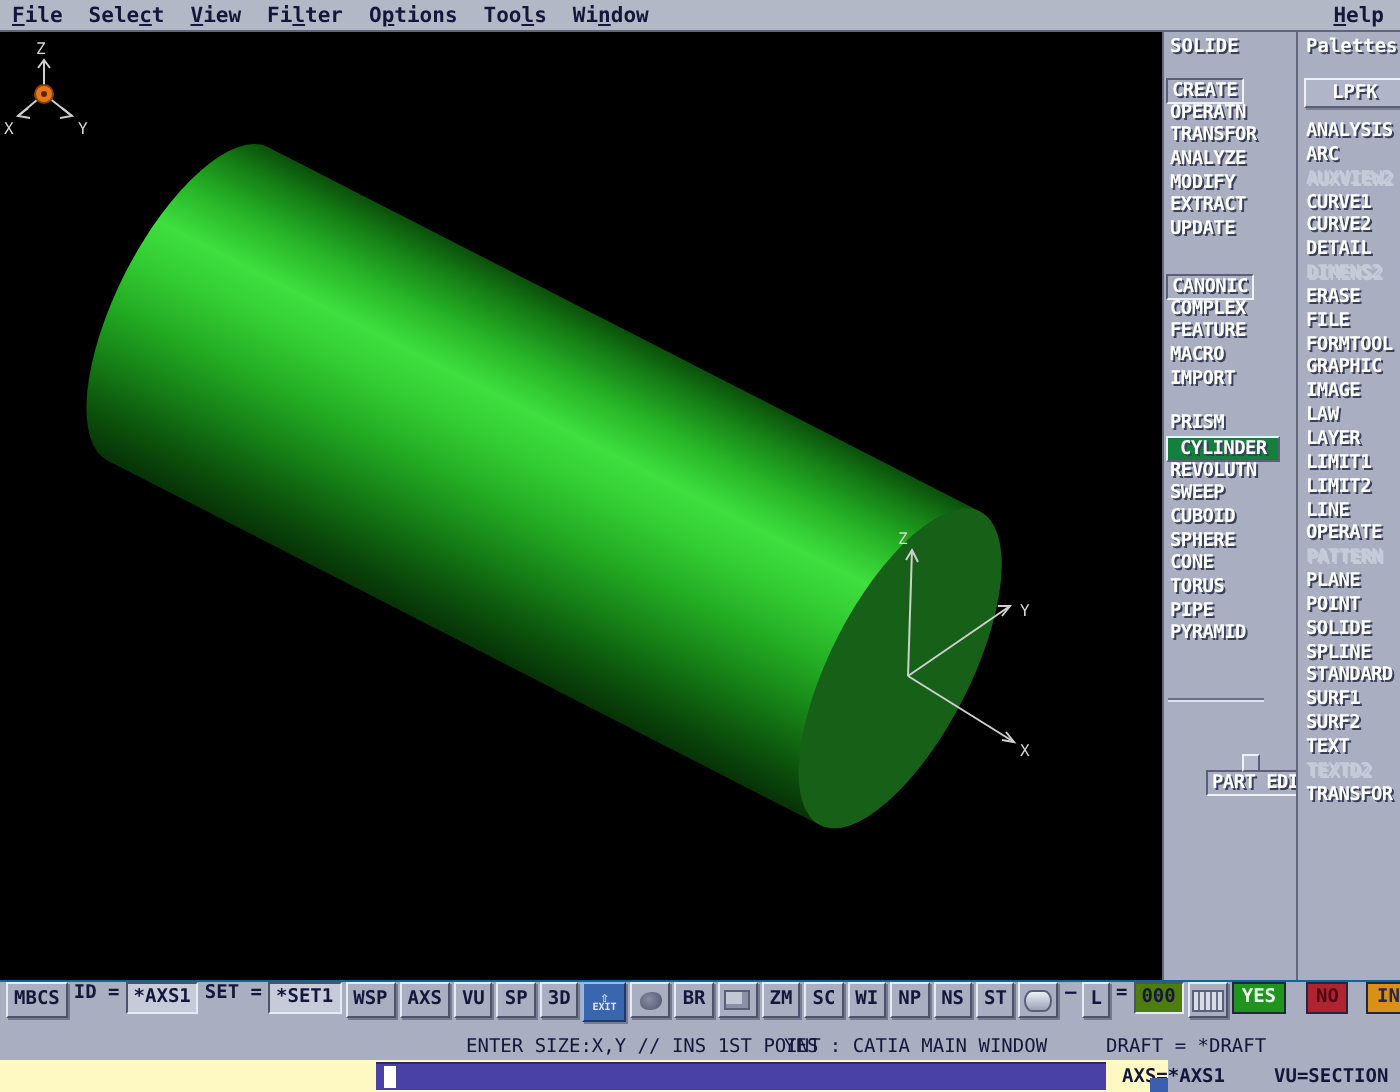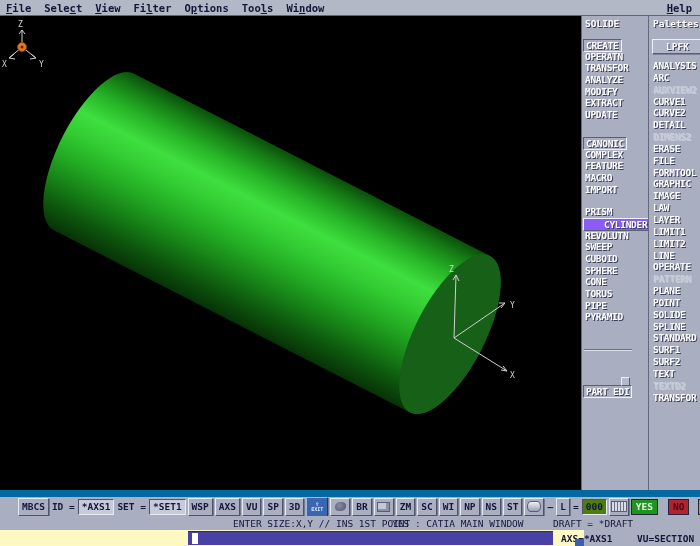--- a/index.html
+++ b/index.html
@@ -32,42 +32,42 @@
     height:11.7px;line-height:11.7px;white-space:pre;cursor:default;
     text-shadow:1px 1px 0 #3a4059;letter-spacing:-0.3px;
   }
   .pitem{height:11.85px;line-height:11.85px;}
   .disabled{color:#c6cbd9;text-shadow:1px 1px 0 rgba(255,255,255,0.35);}
   .boxed{
     display:inline-block;height:11px;line-height:11px;padding:0 2px;margin-left:-2px;
     border:1px solid;border-color:#5a5f78 #eef1f8 #eef1f8 #5a5f78;
   }
   .boxed-raised{
-    display:inline-block;height:11px;line-height:11px;padding:0 20px;margin-left:-2px;
-    border:1px solid;border-color:#eef1f8 #5a5f78 #5a5f78 #eef1f8;background:#8b5cf6;
+    display:inline-block;height:11px;line-height:11px;padding:0 6px;margin-left:-2px;
+    border:1px solid;border-color:#eef1f8 #5a5f78 #5a5f78 #eef1f8;background:#15803d;
   }
   .sgap1{height:16px;}
   .sgap2{height:11px;}
   .sdivider{margin:26px 4px 0 -1px;border-top:1px solid #6a7088;border-bottom:1px solid #dfe3ee;}
-  .partedit-wrap{position:relative;margin-top:34px;}
+  .partedit-wrap{position:relative;margin-top:34px;margin-left:20px;}
   .grip{position:absolute;right:6px;top:-8px;width:7px;height:7px;background:#b4b9cb;
         border:1px solid;border-color:#eef1f8 #5a5f78 #5a5f78 #eef1f8;}
   .dropdown{
     width:52px;height:13px;line-height:12px;margin:4px 0 6px -1px;padding:0 13px;
     border:1px solid;border-color:#eef1f8 #5a5f78 #5a5f78 #eef1f8;background:#b0b5c7;
     display:flex;align-items:center;justify-content:space-between;
     text-shadow:1px 1px 0 #3a4059;box-shadow:1px 1px 0 rgba(40,44,66,.35);
   }
   .motif-bar{width:9px;height:4px;background:#b0b5c7;
     border:1px solid;border-color:#eef1f8 #5a5f78 #5a5f78 #eef1f8;}
   
   .toolbar{
     position:absolute;left:0;top:490px;width:700px;height:26px;box-sizing:border-box;
-    background:#a9aec1;border-top:7px solid #0369a1;
-    display:flex;align-items:center;gap:2px;padding:0 18px;
+    background:#a9aec1;border-top:1px solid #0369a1;
+    display:flex;align-items:flex-start;gap:2px;padding:0 3px;
     font-size:9.5px;font-weight:bold;color:#14173a;
   }
   .tb-btn{
     height:16px;line-height:15px;padding:0 3px;white-space:pre;cursor:default;
     background:#a9aec1;border:1px solid;border-color:#e6eaf2 #4e536b #4e536b #e6eaf2;
     box-shadow:1px 1px 0 rgba(40,44,66,.4);flex:none;
   }
   .tb-label{white-space:pre;margin:0 1px;flex:none;}
   .tb-field{
     height:14px;line-height:13px;padding:0 3px;flex:none;white-space:pre;

